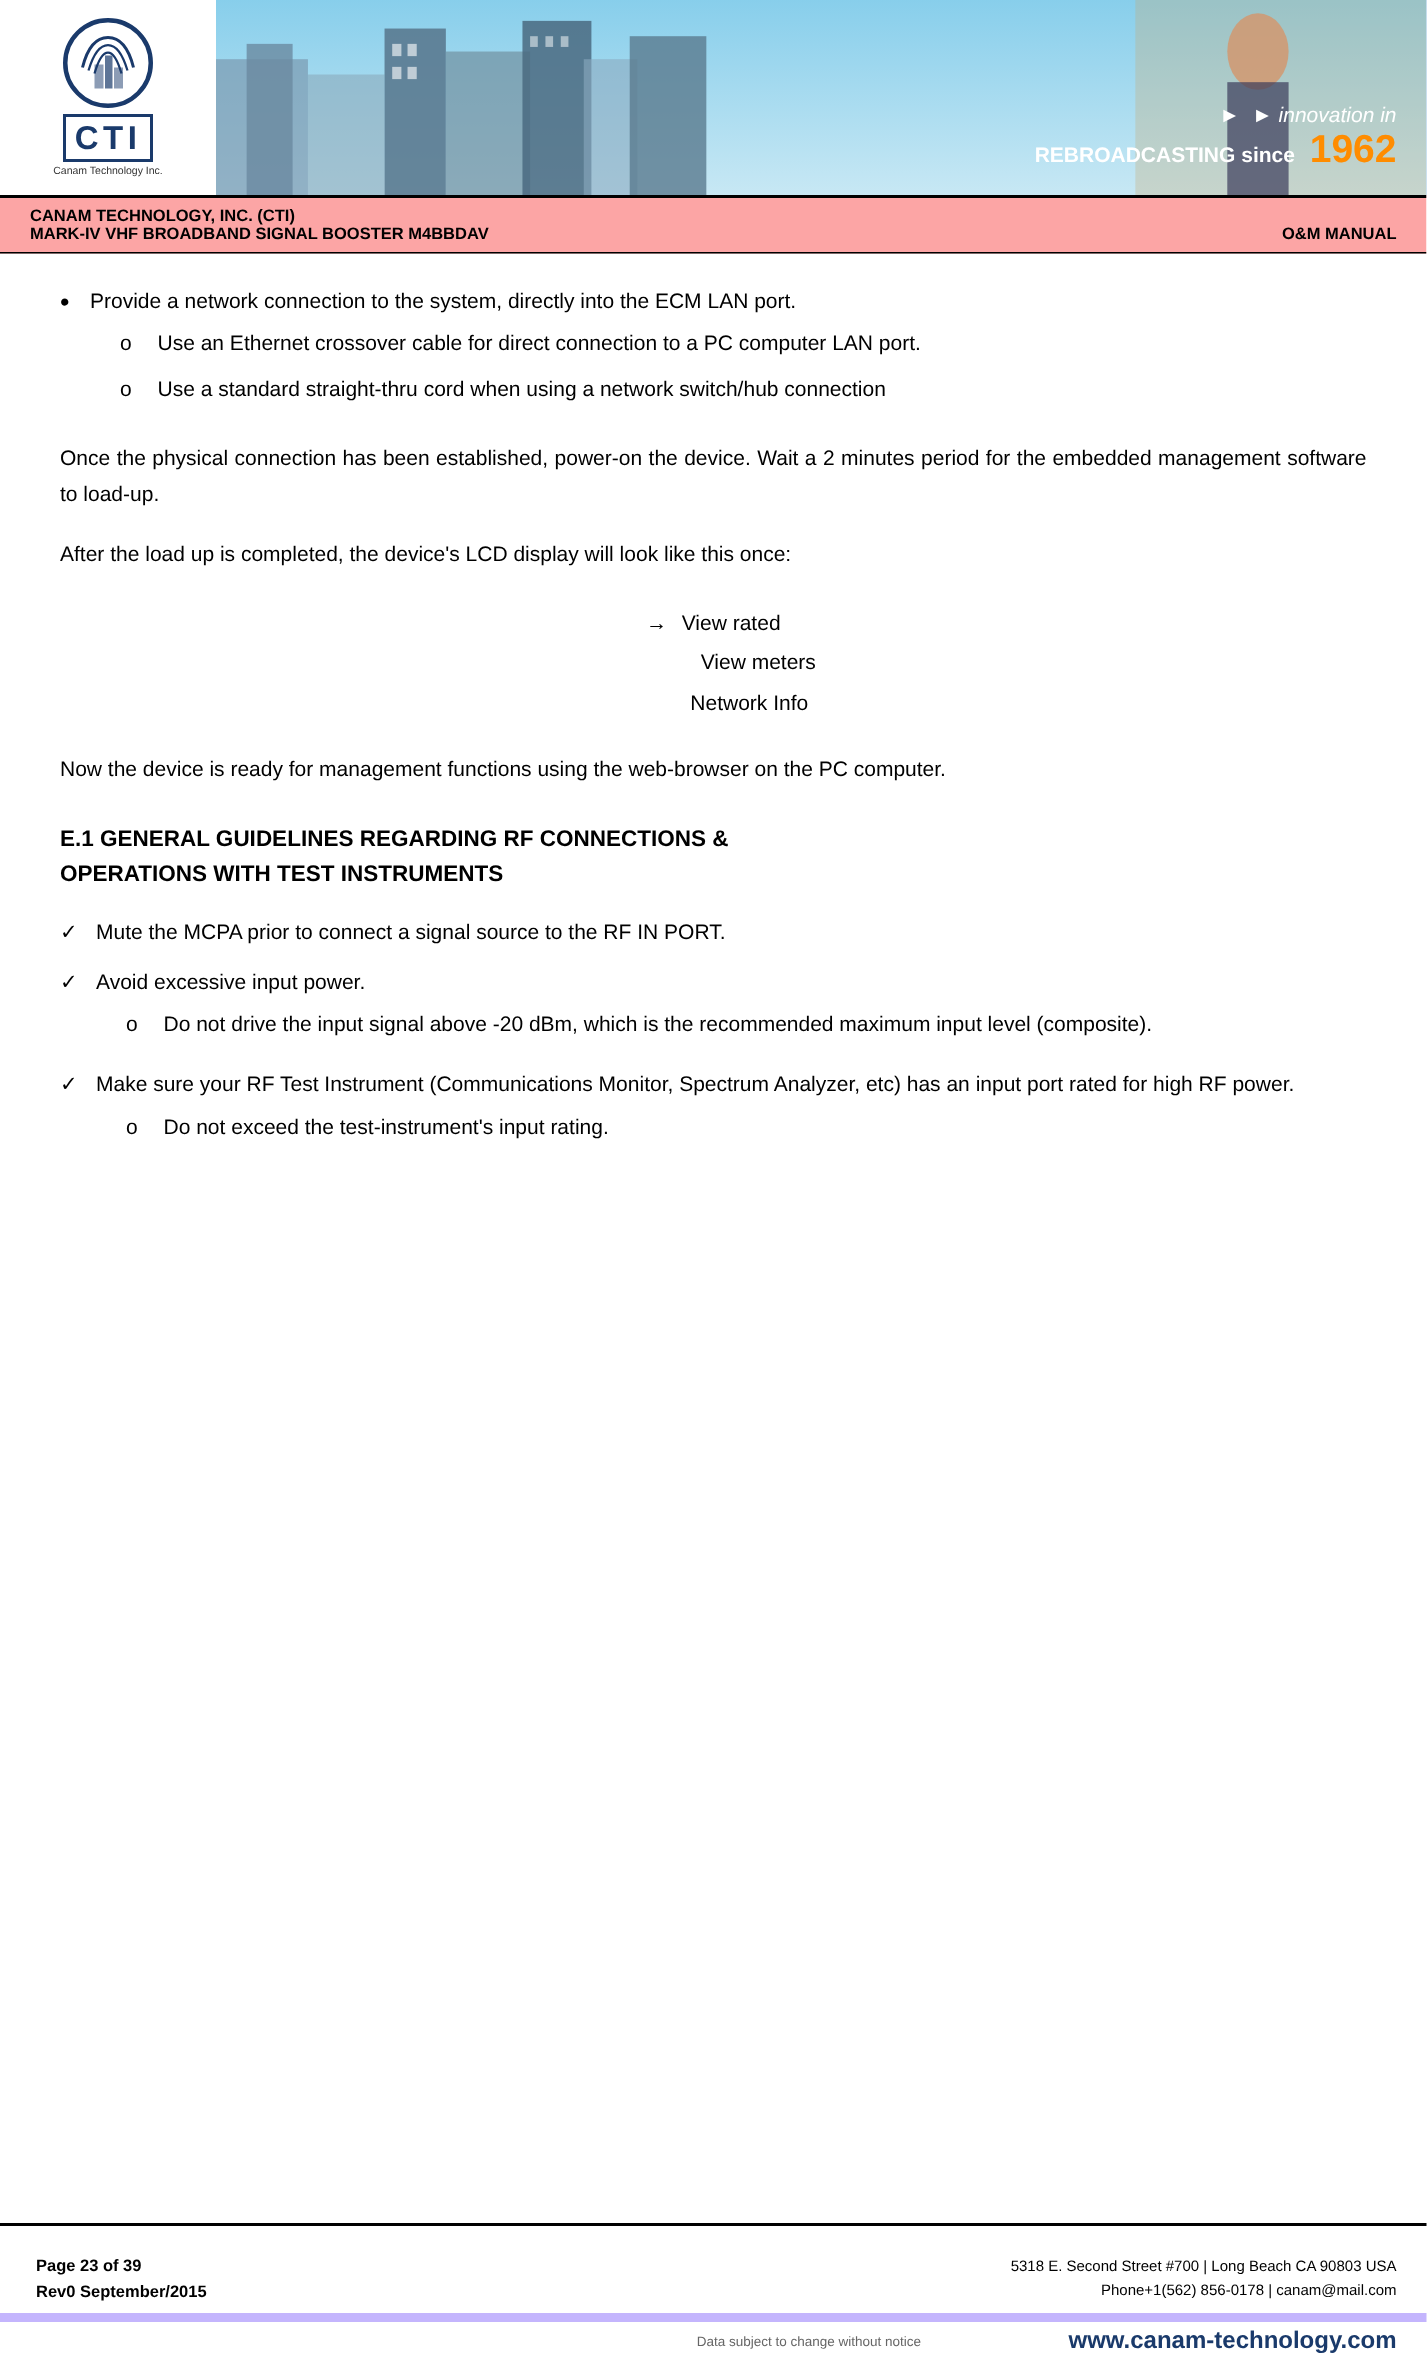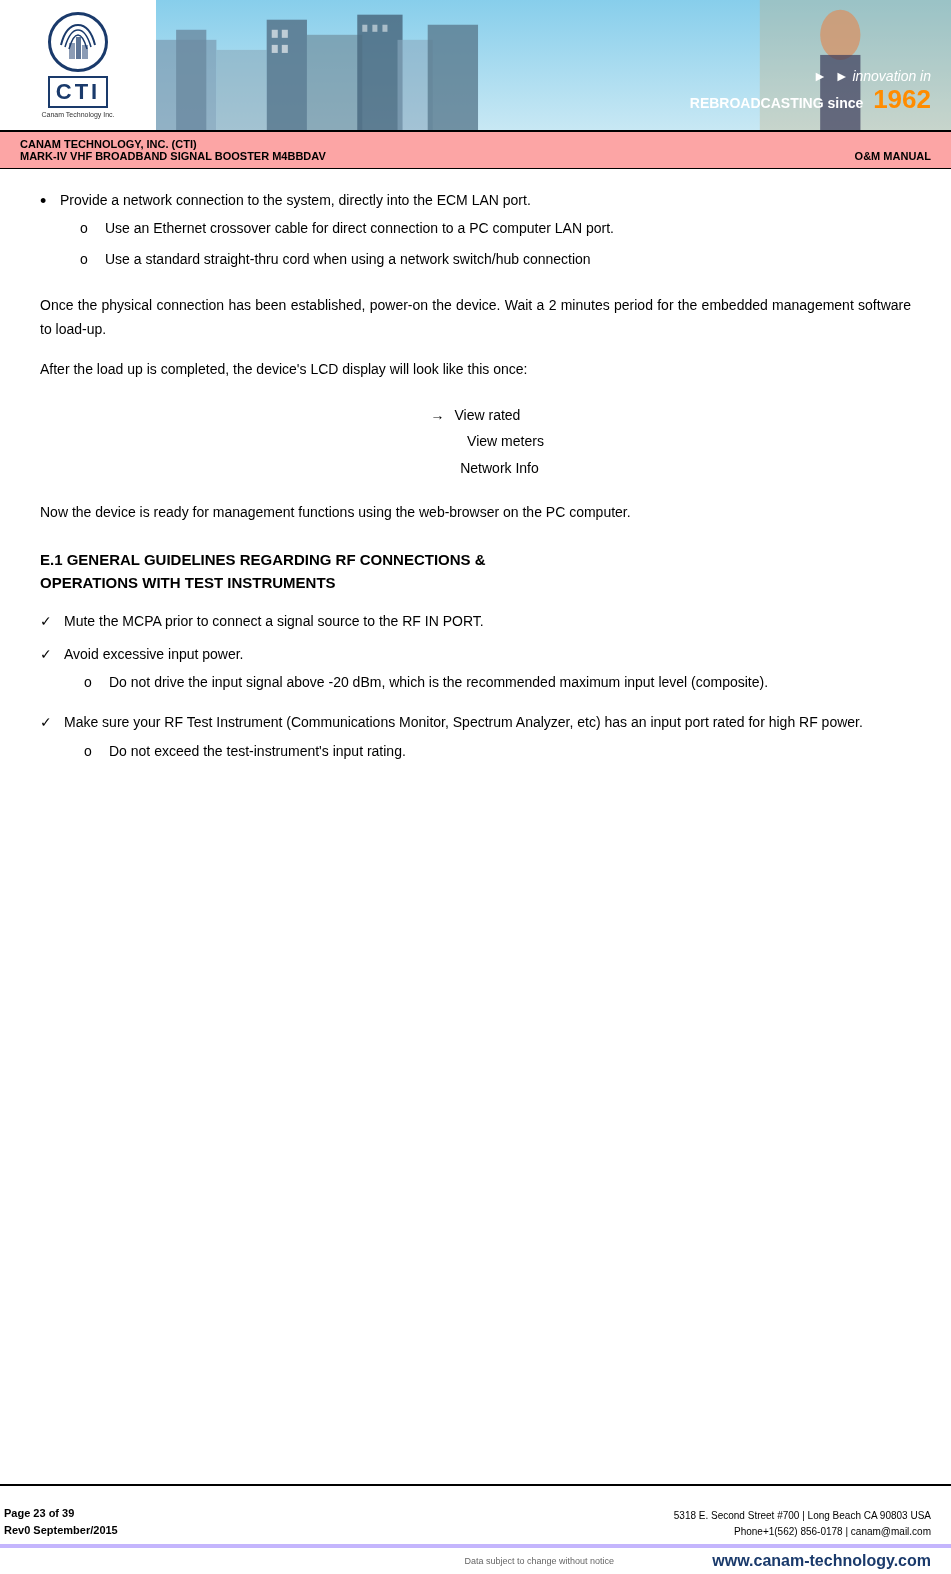--- a/index.html
+++ b/index.html
@@ -15,21 +15,21 @@
     .header-banner {
       width: 100%;
       height: 130px;
       background: linear-gradient(135deg, #1a3a6b 0%, #2a5aa0 40%, #3a7ac0 70%, #4a9ad0 100%);
       display: flex;
       align-items: stretch;
       overflow: hidden;
       position: relative;
     }
     .header-logo-area {
-      width: 156px;
+      width: 144px;
       background: #fff;
       display: flex;
       align-items: center;
       justify-content: center;
       padding: 10px;
       flex-shrink: 0;
     }
     .logo-cti {
       display: flex;
       flex-direction: column;
@@ -201,40 +201,40 @@
     .footer {
       position: fixed;
       bottom: 0;
       width: 951px;
       border-top: 2px solid #000;
       background: #fff;
     }
     .footer-main {
       display: flex;
       justify-content: space-between;
-      align-items: flex-end;
-      padding: 8px 20px 4px 4px;
+      align-items: center;
+      padding: 8px 20px 4px 24px;
       margin-top: 11px;
     }
     .footer-left {
       font-size: 11px;
       font-weight: bold;
       line-height: 1.6;
     }
     .footer-right {
       font-size: 10px;
       text-align: right;
       line-height: 1.6;
     }
     .footer-bottom-row {
       display: flex;
       justify-content: space-between;
       align-items: center;
       padding: 4px 20px;
-      border-top: 4px solid #c4b5fd;
+      border-top: 6px solid #c4b5fd;
     }
     .footer-notice {
       font-size: 9px;
       color: #666;
       text-align: center;
       flex: 1;
     }
     .footer-url {
       font-size: 16px;
       font-weight: bold;

